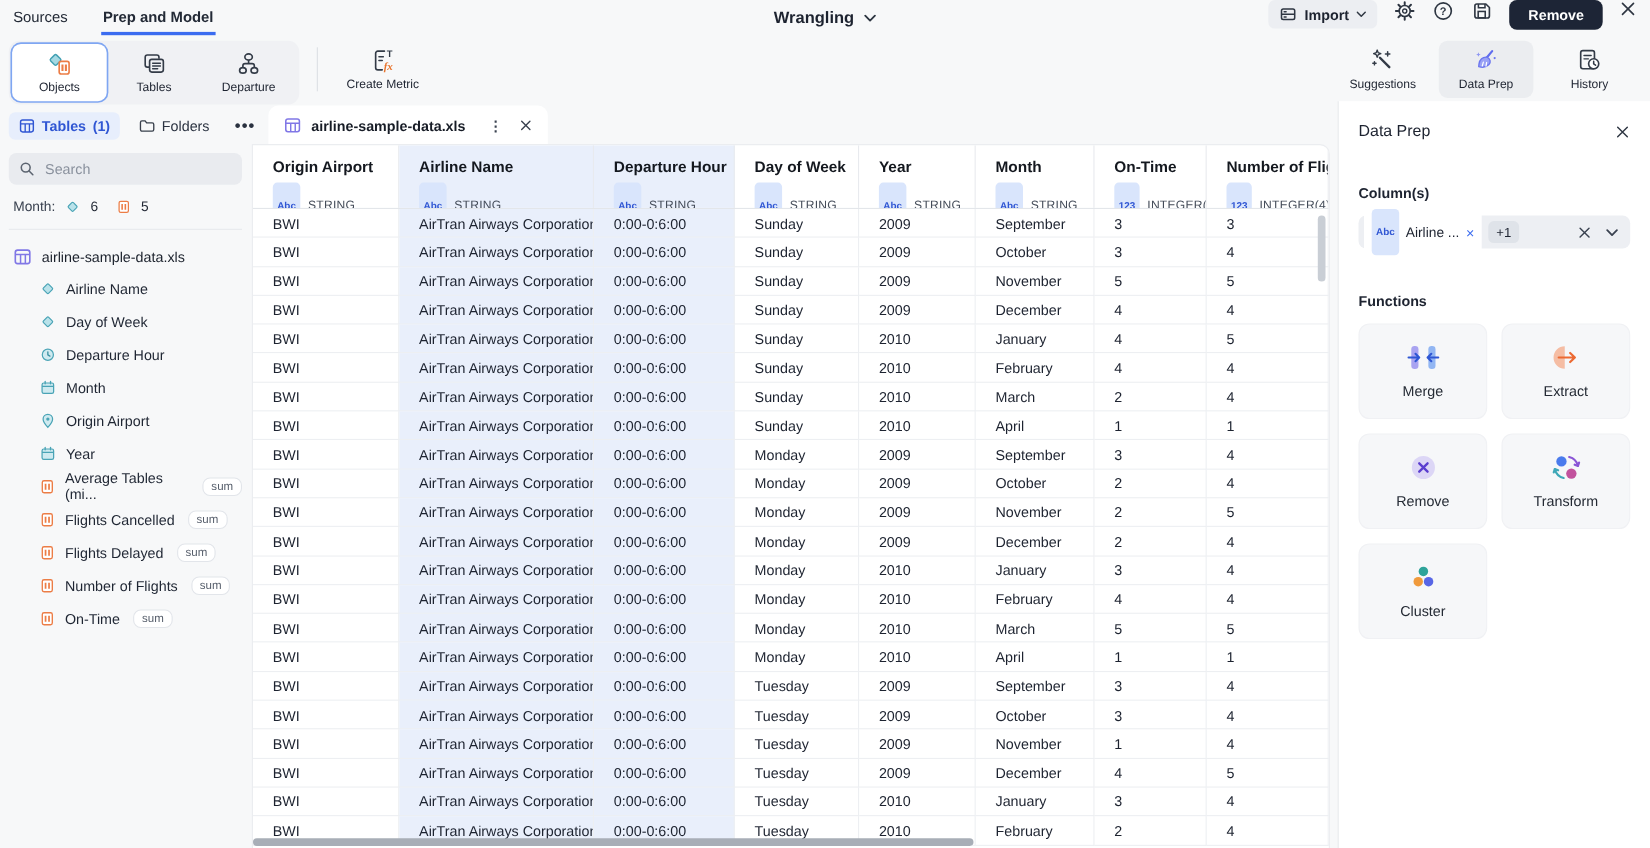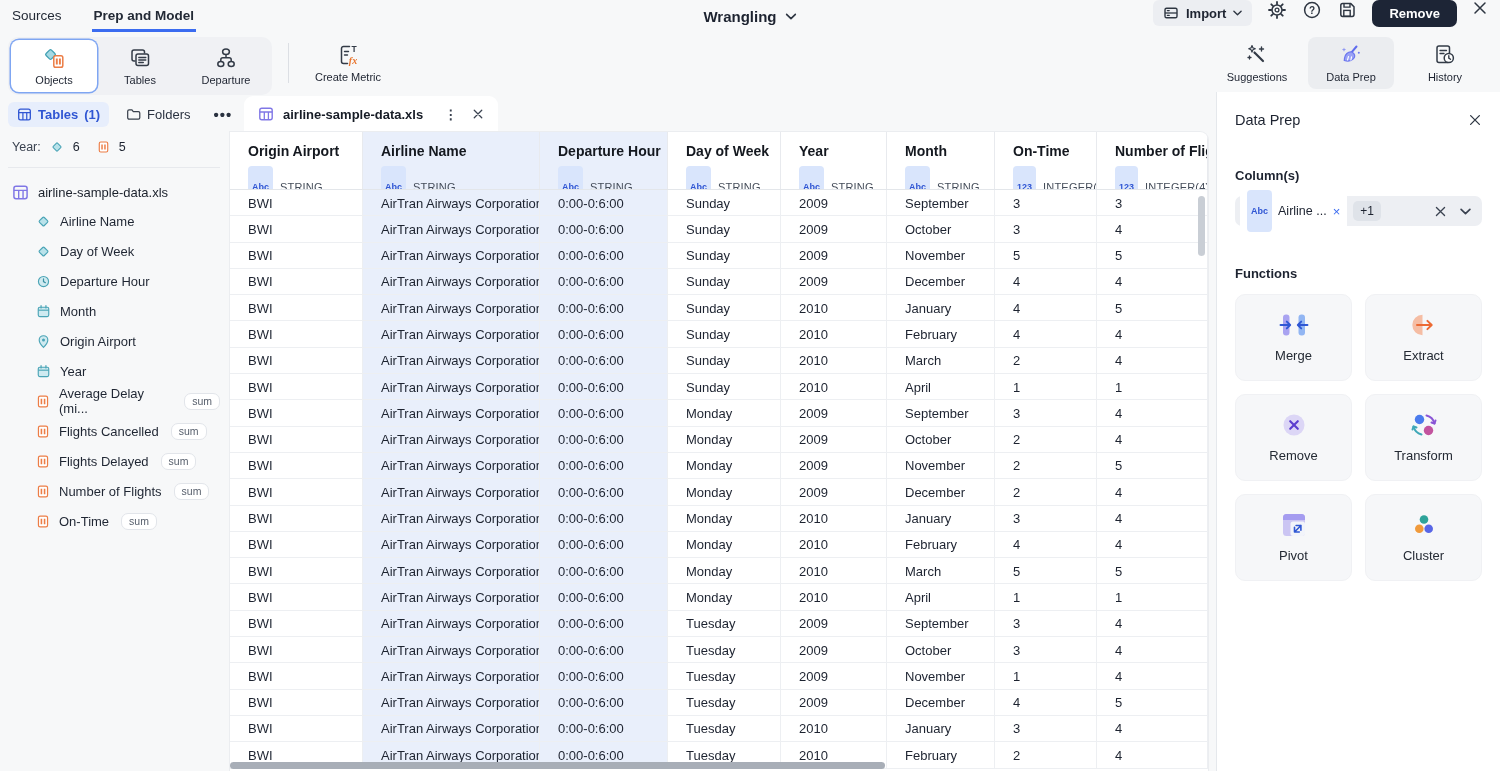--- a/index.html
+++ b/index.html
@@ -252,23 +252,32 @@
           <span>
               <svg width="15" height="15" viewBox="0 0 16 16">
                 <path d="M1.8 4.6c0-.8.7-1.5 1.5-1.5h3l1.5 1.9h5.4c.8 0 1.5.7 1.5 1.5v5c0 .8-.7 1.5-1.5 1.5H3.3a1.5 1.5 0 0 1-1.5-1.5z" fill="none" stroke="#39404c" stroke-width="1.3"></path>
               </svg>
             </span>
           <span>Folders</span>
         </div>
         <span class="side-more">•••</span>
       </div>
 
+      <div class="search-box">
+        <span>
+            <svg width="15" height="15" viewBox="0 0 16 16">
+              <circle cx="6.8" cy="6.8" r="4.3" fill="none" stroke="#5c6470" stroke-width="1.5"></circle>
+              <path d="M10.1 10.1L13.7 13.7" stroke="#5c6470" stroke-width="1.5" stroke-linecap="round"></path>
+            </svg>
+          </span>
+        <input placeholder="Search" style="">
+      </div>
 
       <div class="view-row">
-        <span>Year:</span>
+        <span>Month:</span>
         <span>
             <svg width="14" height="14" viewBox="0 0 16 16">
               <g transform="rotate(45 8 8)">
                 <rect x="4.4" y="4.4" width="7.2" height="7.2" rx="1.2" fill="#b9e2ea" stroke="#4aa4b6" stroke-width="1.2"></rect>
               </g>
             </svg>
           </span>
         <span class="vnum">6</span>
         <span style="margin-left:8px">
             <svg width="13" height="14" viewBox="0 0 16 16">
@@ -348,21 +357,21 @@
               </span>
               <span>Year</span>
             </div>
             <div class="field-row">
               <span>
                 <svg width="14" height="15" viewBox="0 0 16 16">
                   <rect x="2.8" y="1.8" width="10.4" height="12.4" rx="1.8" fill="#fff" stroke="#ec7d46" stroke-width="1.4"></rect>
                   <path d="M6.2 4.8v6.4M9.8 4.8v6.4" stroke="#ec7d46" stroke-width="1.8"></path>
                 </svg>
               </span>
-              <span>Average Delay (mi...</span>
+              <span>Average Tables (mi...</span>
               <span class="sum-badge">sum</span>
             </div>
             <div class="field-row">
               <span>
                 <svg width="14" height="15" viewBox="0 0 16 16">
                   <rect x="2.8" y="1.8" width="10.4" height="12.4" rx="1.8" fill="#fff" stroke="#ec7d46" stroke-width="1.4"></rect>
                   <path d="M6.2 4.8v6.4M9.8 4.8v6.4" stroke="#ec7d46" stroke-width="1.8"></path>
                 </svg>
               </span>
               <span>Flights Cancelled</span>
@@ -776,31 +785,20 @@
                 <path d="M24.5 11.5l-3-1M24.5 11.5l1-3" stroke="#8a55d6" stroke-width="2" stroke-linecap="round"></path>
                 <path d="M11.5 22.5a11 11 0 0 1-8-8" fill="none" stroke="#3fa8b8" stroke-width="2" stroke-linecap="round"></path>
                 <path d="M3.5 14.5l3 1M3.5 14.5l-1 3" stroke="#3fa8b8" stroke-width="2" stroke-linecap="round"></path>
               </svg>
             </div>
             <div class="fn-label">Transform</div>
           </div>
           <div class="fn-card">
             <div class="fn-ico">
               <svg width="26" height="26" viewBox="0 0 26 26">
-                <rect x="2" y="2" width="22" height="22" rx="3.5" fill="#cbc5f3"></rect>
-                <path d="M2 5.5A3.5 3.5 0 0 1 5.5 2h15A3.5 3.5 0 0 1 24 5.5V8H2z" fill="#a59cf0"></path>
-                <rect x="9.5" y="9.5" width="14.5" height="14.5" rx="2.5" fill="#f2f4fa"></rect>
-                <path d="M13.5 20l6.5-6.5M13.5 15.2V20h4.8M19.9 18.3v-4.8h-4.8" stroke="#2f57d4" stroke-width="1.6" fill="none" stroke-linecap="round" stroke-linejoin="round"></path>
-              </svg>
-            </div>
-            <div class="fn-label">Pivot</div>
-          </div>
-          <div class="fn-card">
-            <div class="fn-ico">
-              <svg width="26" height="26" viewBox="0 0 26 26">
                 <circle cx="13" cy="7.5" r="4.3" fill="#2ea39a"></circle>
                 <circle cx="8.3" cy="16.8" r="4.3" fill="#f09a3c"></circle>
                 <circle cx="17.7" cy="16.8" r="4.3" fill="#5866e6"></circle>
               </svg>
             </div>
             <div class="fn-label">Cluster</div>
           </div>
         </div>
     </aside>
   </div>

